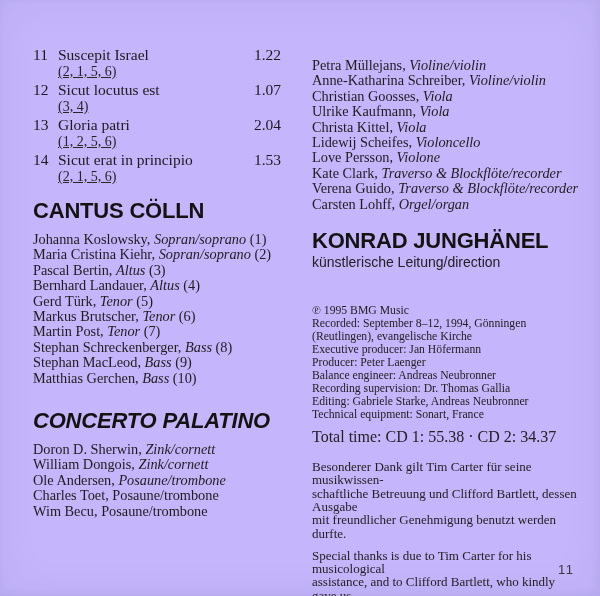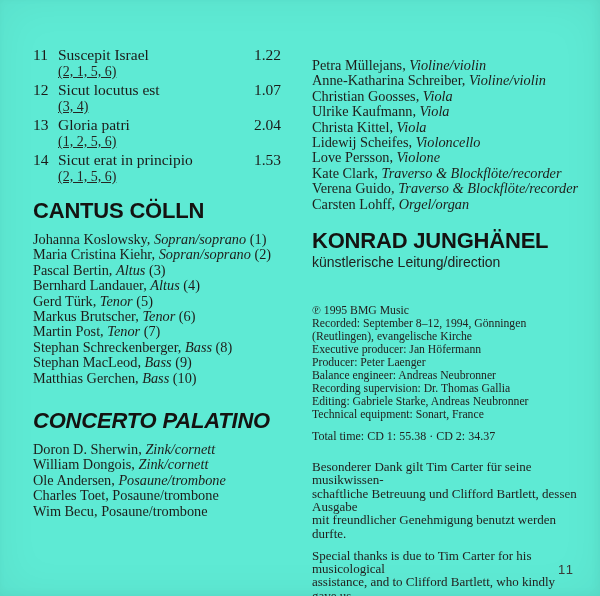--- a/index.html
+++ b/index.html
@@ -3,21 +3,21 @@
 <meta charset="utf-8">
 <style>
   html,body{margin:0;padding:0;}
   body{
     width:600px;height:596px;
     font-family:"Liberation Serif", serif;
     background:#f4f3f0;
   }
   .page{
     position:relative;width:600px;height:596px;
-    background:#5eead4;
+    background:#c4b5fd;
     box-shadow:inset 0 0 45px rgba(0,0,0,0.05), inset -2px -2px 10px rgba(0,0,0,0.04);
     overflow:hidden;
     color:#1e1d1b;
   }
   .col-left{position:absolute;left:33px;top:46px;width:248px;}
   .col-right{position:absolute;left:312px;top:46px;width:268px;}
 
   
   .track-row{display:flex;font-size:15.5px;line-height:18px;color:#1c1b19;}
   .t-num{width:25px;flex:0 0 25px;}
@@ -40,21 +40,21 @@
   }
 
   
   .members{margin-top:8px;}
   .members-orch{margin-top:12px;}
   .member-row{font-size:14.3px;line-height:15.4px;color:#1e1d1a;white-space:nowrap;}
 
   
   .credits{margin-top:34px;}
   .credit-line{font-size:11.7px;line-height:13px;color:#232220;}
-  .total-time{margin-top:9px;font-size:12px;line-height:13px;color:#232220;}
+  .total-time{margin-top:9px;font-size:16px;line-height:13px;color:#232220;}
 
   
   .ack{margin-top:17px;}
   .ack-en{margin-top:9px;}
   .ack-line{font-size:13px;line-height:13.3px;color:#232220;}
 
   .page-number{
     position:absolute;left:558px;top:562px;
     font-family:"Liberation Sans", sans-serif;
     font-size:13px;color:#3a3936;letter-spacing:1.5px;

